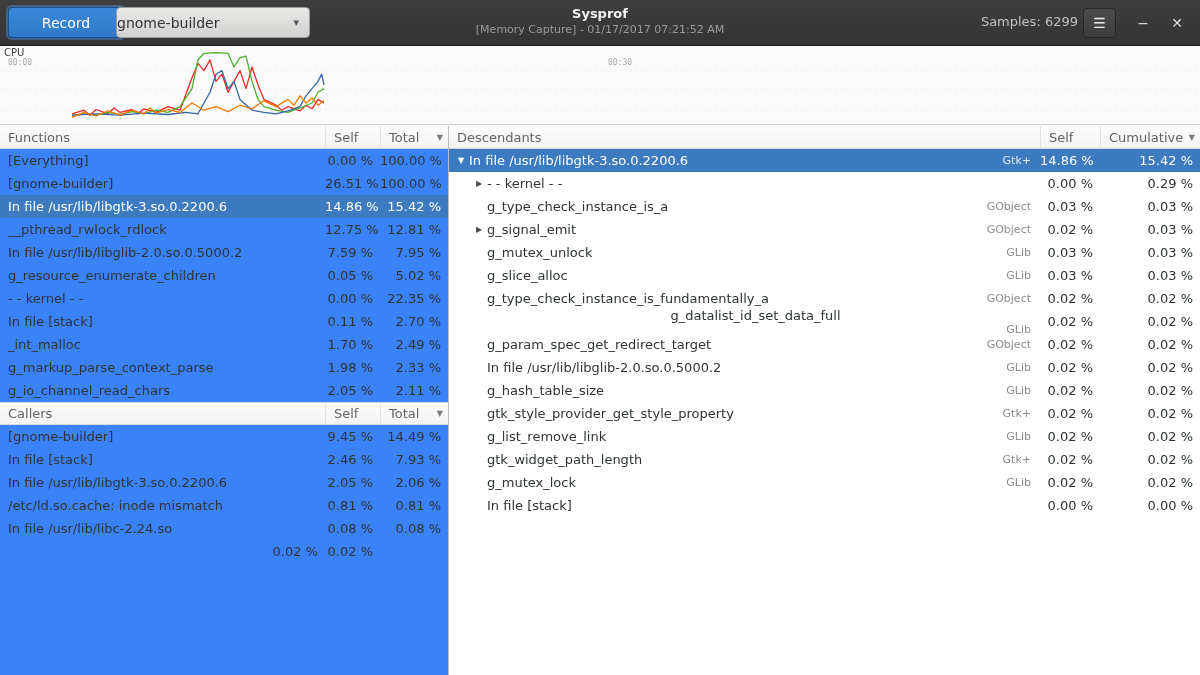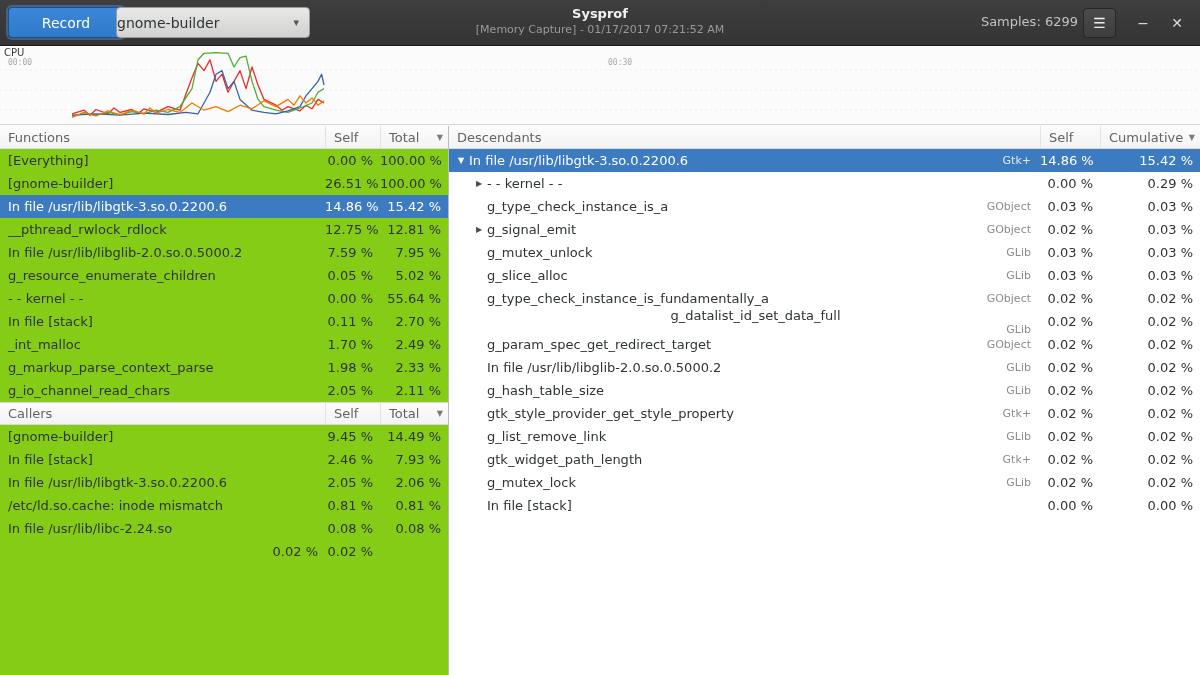--- a/index.html
+++ b/index.html
@@ -55,21 +55,21 @@
     background:#fbfbfb; border-bottom:1px solid #d4d4d4;
   }
   .cpu-area svg { position:absolute; inset:0; width:100%; height:100%; }
   .cpu-label { position:absolute; left:4px; top:1px; font-size:10px; color:#3c3c3c; }
   .tick { position:absolute; font-family:"DejaVu Sans Mono","Liberation Mono",monospace; font-size:8px; color:#a6a6a6;padding-left:6px; }
   .tick.t0  { left:2px;  top:12px; }
   .tick.t30 { left:602px; top:12px; }
 
   
   .content { position:absolute; top:126px; left:0; right:0; bottom:0; display:flex; }
-  .left-panel  { width:449px; border-right:1px solid #bcbcbc; display:flex; flex-direction:column; background:#84cc16; }
+  .left-panel  { width:449px; border-right:1px solid #bcbcbc; display:flex; flex-direction:column; background:#3b82f6; }
   .right-panel { flex:1; display:flex; flex-direction:column; background:#fff; }
 
   .thead {
     display:grid; height:23px; align-items:center; flex:none;
     background:linear-gradient(#fcfcfc,#f3f3f3);
     border-bottom:1px solid #d9d9d9; color:#636363;
   }
   .thead.topline { border-top:1px solid #d9d9d9; }
   .cols3 { grid-template-columns:1fr 55px 68px; }
   .dcols { grid-template-columns:1fr 60px 100px;text-align:right; }
@@ -165,21 +165,21 @@
           <div class="num">7.95 %</div>
         </div>
         <div class="row">
           <div class="cname">g_resource_enumerate_children</div>
           <div class="num">0.05 %</div>
           <div class="num">5.02 %</div>
         </div>
         <div class="row">
           <div class="cname">- - kernel - -</div>
           <div class="num">0.00 %</div>
-          <div class="num">55.64 %</div>
+          <div class="num">22.35 %</div>
         </div>
         <div class="row">
           <div class="cname">In file [stack]</div>
           <div class="num">0.11 %</div>
           <div class="num">2.70 %</div>
         </div>
         <div class="row">
           <div class="cname">_int_malloc</div>
           <div class="num">1.70 %</div>
           <div class="num">2.49 %</div>

